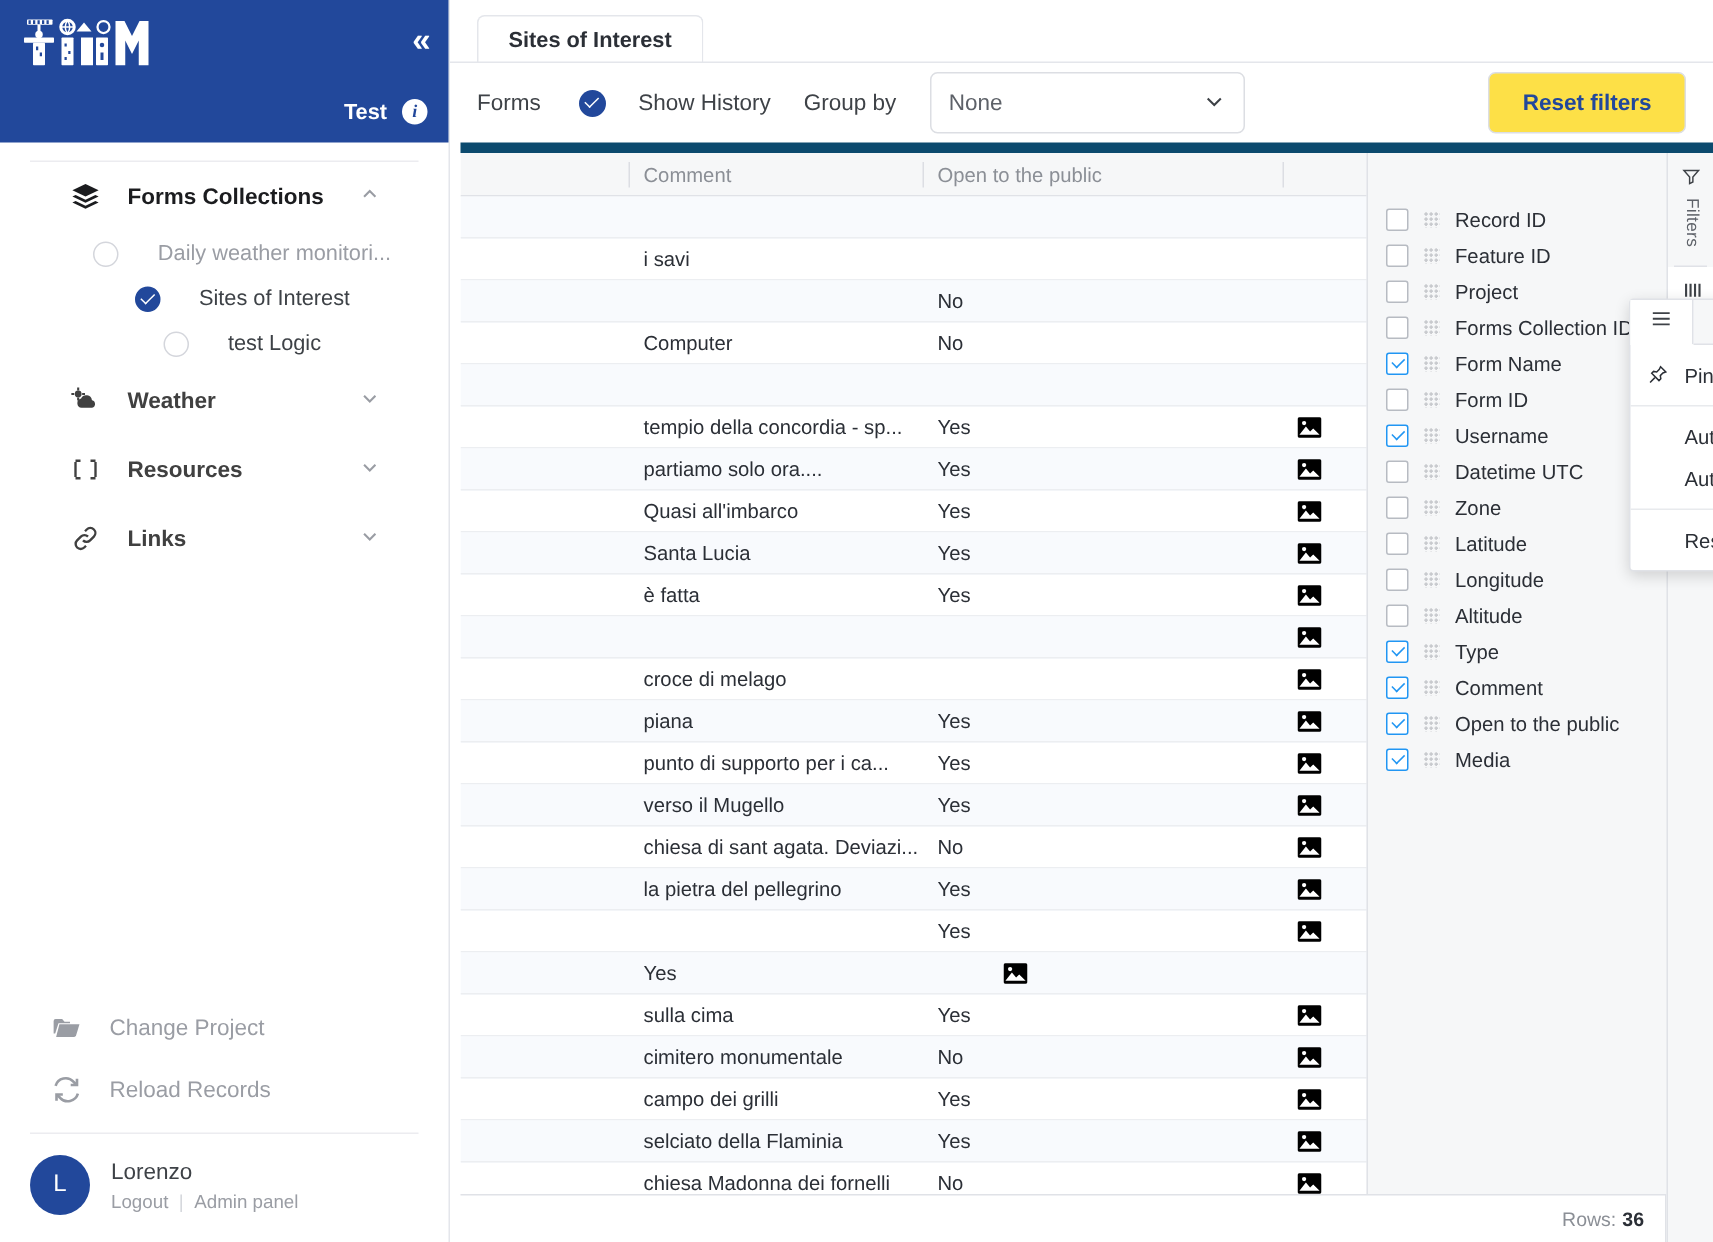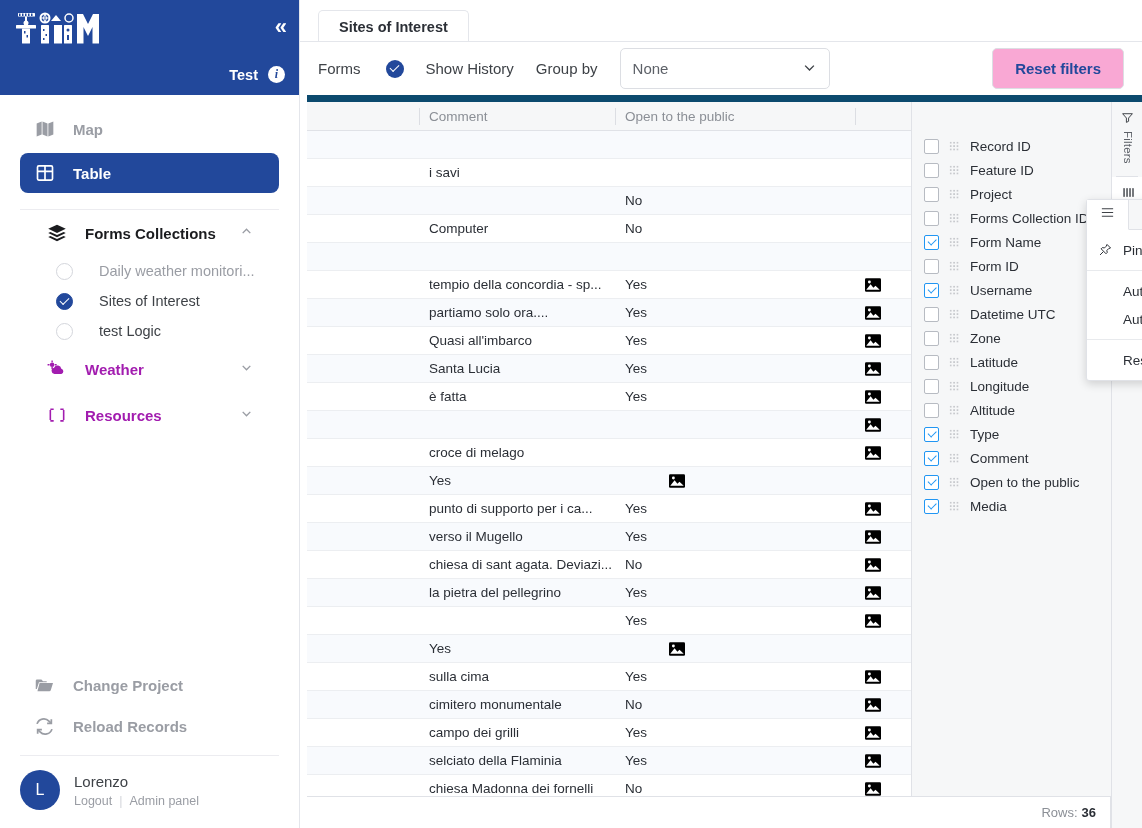--- a/index.html
+++ b/index.html
@@ -58,49 +58,49 @@
 
   .section {
     padding: 0 32px;
   }
   .section-head {
     display: flex; align-items: center; gap: 18px;
     height: 46px; padding: 0 14px; cursor: pointer;
     font-size: 15px; font-weight: 700;
   }
   .section-head.open { color: #1b1c1f; }
-  .section-head.closed { color: #a21caf; justify-content: flex-end; }
+  .section-head.closed { color: #404040; justify-content: flex-end; }
   .section-head .ico { width: 21px; height: 21px; display:flex; align-items:center; justify-content:center; flex:0 0 21px;}
   .section-head .chev { margin-left: auto; font-size: 12px; color: #9a9da4; }
 
   .radio-row {
     display: flex; align-items: center; gap: 26px;
     height: 30px; padding-left: 24px; cursor: pointer;
-    font-size: 14.5px; color: #3e4247;
+    font-size: 14.5px; color: #3e4247; justify-content: center;
   }
   .radio-row.dim { color: #9a9da4; }
   .rdo { width: 17px; height: 17px; border-radius: 50%; border: 1.6px solid #d4d6dc; flex: 0 0 17px; }
   .rdo.on {
     background: #22489b; border-color: #22489b;
     display:flex; align-items:center; justify-content:center;
   }
   .rdo.on::after {
     content: ""; display:block; width: 8px; height: 4px;
     border-left: 1.8px solid #fff; border-bottom: 1.8px solid #fff;
     transform: rotate(-45deg) translate(1px,-1px);
   }
   .radio-row .txt { white-space: nowrap; overflow: hidden; text-overflow: ellipsis; }
 
   .sb-spacer { flex: 1 1 auto; }
 
   .sb-bottom { padding: 0 20px 0 20px; }
   .bot-item {
     display:flex; align-items:center; gap:18px;
     height: 41px; padding: 0 14px; cursor: pointer;
-    color: #9a9da4; font-size: 15px; font-weight: 700;
+    color: #9a9da4; font-size: 15px; font-weight: 400;
   }
   .bot-item .ico { width:21px;height:21px;display:flex;align-items:center;justify-content:center;flex:0 0 21px;}
 
   .user-divider { height:1px; background:#ececf0; margin: 8px 20px 0 20px; }
   .user-row { display:flex; align-items:center; gap:14px; padding: 14px 20px 18px 20px; }
   .avatar {
     width: 40px; height: 40px; border-radius: 50%;
     background: #22489b; color:#fff; font-size: 16px;
     display:flex; align-items:center; justify-content:center;
     flex: 0 0 40px;
@@ -143,21 +143,21 @@
     width: 210px; height: 41px;
     border: 1px solid #dcdee3; border-radius: 5px; background:#fff;
     display:flex; align-items:center; padding: 0 12px;
     font-size: 15px; color:#5d6168; cursor:pointer;
     position: relative;
   }
   .groupby-select .chev { margin-left:auto; font-size: 13px; color:#3e4247;}
   .reset-btn {
     margin-left: auto;
     height: 41px; padding: 0 22px;
-    border: 1px solid #dcdee3; border-radius: 5px; background:#f9a8d4;
+    border: 1px solid #dcdee3; border-radius: 5px; background:#fde047;
     display:flex; align-items:center;
     font-size: 15px; font-weight: 700; color:#22489b; cursor:pointer;
   }
 
   
   .grid-wrap {
     position: absolute; left: 7px; right: 0; top: 95px; bottom: 0;
     border-top: 7px solid #0c4a6e;
   }
   .grid-body-area {
@@ -297,39 +297,20 @@
       </svg>
 
       <div class="collapse-btn">«</div>
 
       <div class="sb-test">
         <span class="lbl">Test</span>
         <span class="info-icon">i</span>
       </div>
     </div>
 
-    <div class="nav-top">
-      <div class="nav-item">
-        <span class="ico">
-          <svg width="20" height="20" viewBox="0 0 24 24" fill="currentColor">
-              <path d="M2 5.5 8 3v15.5L2 21zM9 3l6 2.5V21l-6-2.5zM16 5.5 22 3v15.5L16 21z"></path>
-            </svg>
-        </span>
-        <span>Map</span>
-      </div>
-      <div class="nav-item active">
-        <span class="ico">
-          <svg width="20" height="20" viewBox="0 0 24 24" fill="none" stroke="currentColor" stroke-width="2">
-              <rect x="3" y="3.5" width="18" height="17" rx="1.5"></rect>
-              <path d="M3 10h18M12 3.5v17"></path>
-            </svg>
-        </span>
-        <span>Table</span>
-      </div>
-    </div>
 
     <div class="sb-divider"></div>
 
     <div class="section">
       <div class="section-head open">
         <span class="ico">
           <svg width="20" height="20" viewBox="0 0 24 24" fill="currentColor">
               <path d="M12 2 1.5 7 12 12l10.5-5z"></path>
               <path d="M1.5 12 12 17l10.5-5 -2.6-1.25L12 14.5 4.1 10.75z"></path>
               <path d="M1.5 16.8 12 21.8l10.5-5-2.6-1.25L12 19.3l-7.9-3.75z"></path>
@@ -384,20 +365,36 @@
         </span>
         <span>Resources</span>
         <span class="chev">
           <svg width="13" height="13" viewBox="0 0 24 24" fill="none" stroke="currentColor" stroke-width="2.6">
               <path d="M5 9l7 7 7-7"></path>
             </svg>
         </span>
       </div>
     </div>
 
+    <div class="section">
+      <div class="section-head closed">
+        <span class="ico">
+          <svg width="20" height="20" viewBox="0 0 24 24" fill="none" stroke="currentColor" stroke-width="1.9">
+              <path d="M10 13.5a4 4 0 0 0 5.7 0l3-3a4 4 0 1 0-5.7-5.7l-1.4 1.4"></path>
+              <path d="M14 10.5a4 4 0 0 0-5.7 0l-3 3a4 4 0 1 0 5.7 5.7l1.4-1.4"></path>
+            </svg>
+        </span>
+        <span>Links</span>
+        <span class="chev">
+          <svg width="13" height="13" viewBox="0 0 24 24" fill="none" stroke="currentColor" stroke-width="2.6">
+              <path d="M5 9l7 7 7-7"></path>
+            </svg>
+        </span>
+      </div>
+    </div>
 
     <div class="sb-spacer"></div>
 
     <div class="sb-bottom">
       <div class="bot-item">
         <span class="ico">
           <svg width="21" height="21" viewBox="0 0 24 24" fill="currentColor">
               <path d="M2 6.5A1.5 1.5 0 0 1 3.5 5h5l1.8 2h4.2v1.2H5.7L3.2 16H2z"></path>
               <path d="M6.4 9h15.3l-2.6 8.5a1.6 1.6 0 0 1-1.5 1.1H3.9z"></path>
             </svg>
@@ -578,20 +575,21 @@
               <div class="gcell c-media">
                 <svg class="media-ico" viewBox="0 0 20 17">
                   <rect x="0" y="0" width="20" height="17" rx="1.5" fill="#000"></rect>
                   <circle cx="5.5" cy="4.8" r="1.8" fill="#fff"></circle>
                   <path d="M1.6 14.5 7 7.6l3.5 4.3 2.6-2.6 5.3 5.2z" fill="#fff"></path>
                 </svg>
               </div>
             </div>
             <div class="grow alt">
               <div class="gcell c-gutter"></div>
+              <div class="gcell c-comment">piana</div>
               <div class="gcell c-public">Yes</div>
               <div class="gcell c-media">
                 <svg class="media-ico" viewBox="0 0 20 17">
                   <rect x="0" y="0" width="20" height="17" rx="1.5" fill="#000"></rect>
                   <circle cx="5.5" cy="4.8" r="1.8" fill="#fff"></circle>
                   <path d="M1.6 14.5 7 7.6l3.5 4.3 2.6-2.6 5.3 5.2z" fill="#fff"></path>
                 </svg>
               </div>
             </div>
             <div class="grow">

